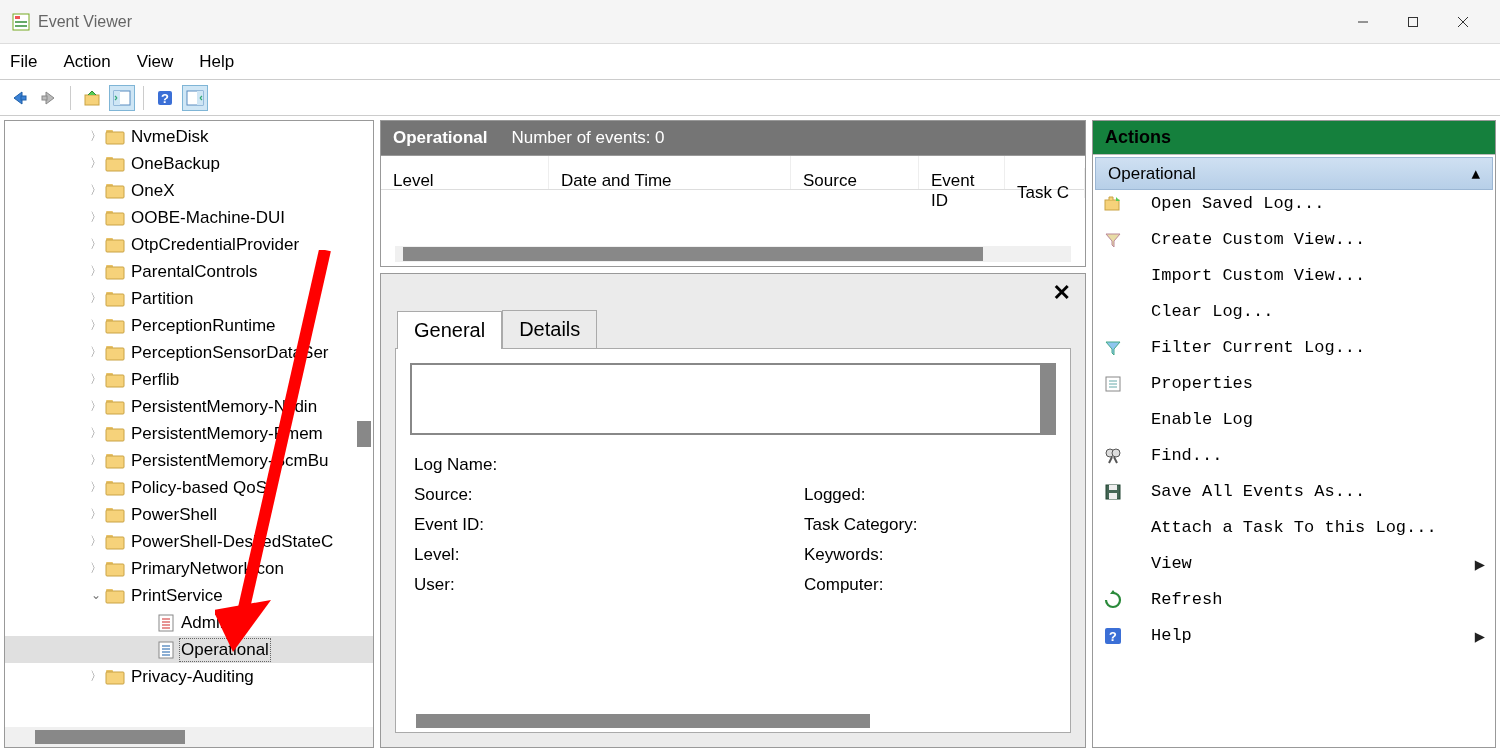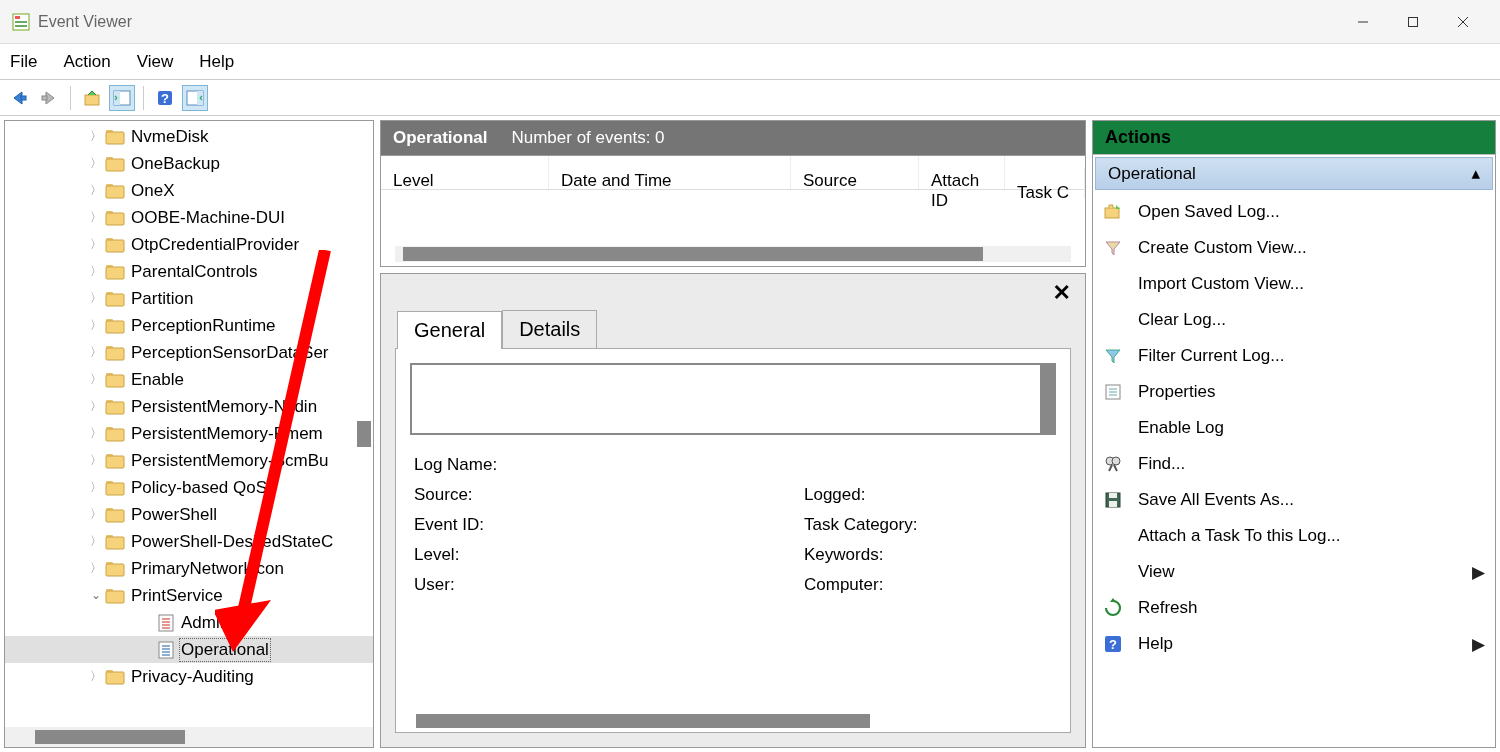--- a/index.html
+++ b/index.html
@@ -70,21 +70,21 @@
 .details-body { flex: 1; margin: 0 14px 14px 14px; background: #fff; border: 1px solid #aaa; padding: 14px; overflow: hidden; position: relative; }
 .details-msgbox { border: 2px solid #888; height: 72px; margin-bottom: 20px; position: relative; }
 .details-msgbox-vsb { position: absolute; right: 0; top: 0; bottom: 0; width: 14px; background: #888; }
 .details-grid { display: grid; grid-template-columns: 390px auto; row-gap: 10px; font-size: 17px; padding-left: 4px; }
 .details-hscroll { position: absolute; bottom: 4px; left: 20px; right: 200px; height: 14px; background: #888; }
 
 
 .actions-header { background: #15803d; border-bottom: 1px solid #bbb; padding: 6px 12px; font-weight: 700; font-size: 18px; }
 .actions-section { background: linear-gradient(#cfe0f2, #b7cfe8); border: 1px solid #9cb7d4; padding: 5px 12px; font-size: 17px; display: flex; align-items: center; justify-content: space-between; margin: 2px; }
 .actions-list { padding: 2px 0; }
-.action-row { display: flex; align-items: center; height: 36px; padding: 0 10px; gap: 15px; font-size: 17px; cursor: default; }
+.action-row { display: flex; align-items: flex-start; height: 36px; padding: 0 10px; gap: 28px; font-size: 17px; cursor: default; font-family: Liberation Mono, monospace; }
 .action-row .aicon { width: 20px; height: 20px; display: flex; align-items: center; justify-content: center; }
 .action-row .alabel { flex: 1; }
 .action-row .chev { color: #222; }
 
 
 .red-arrow { position: absolute; left: 215px; top: 250px; pointer-events: none; z-index: 50; }
 
 
 .folder-icon rect.body { fill: #f6d27a; stroke: #caa345; }
 .folder-icon rect.tab { fill: #e8c268; }
@@ -244,21 +244,21 @@
               <rect class="body" x="1" y="3" width="18" height="12" rx="1"></rect>
             </svg>
             <span class="label">PerceptionSensorDataSer</span>
           </div>
           <div class="tree-row">
             <span class="expander">〉</span>
             <svg class="folder-icon" viewBox="0 0 20 16">
               <rect class="tab" x="1" y="1" width="7" height="4" rx="1"></rect>
               <rect class="body" x="1" y="3" width="18" height="12" rx="1"></rect>
             </svg>
-            <span class="label">Enable</span>
+            <span class="label">Perflib</span>
           </div>
           <div class="tree-row">
             <span class="expander">〉</span>
             <svg class="folder-icon" viewBox="0 0 20 16">
               <rect class="tab" x="1" y="1" width="7" height="4" rx="1"></rect>
               <rect class="body" x="1" y="3" width="18" height="12" rx="1"></rect>
             </svg>
             <span class="label">PersistentMemory-Nvdin</span>
           </div>
           <div class="tree-row">
@@ -357,21 +357,21 @@
     <div class="center-header-wrap">
       <div class="center-header">
         <span class="title">Operational</span>
         <span>Number of events: 0</span>
       </div>
       <div class="event-table">
         <div class="event-th-row">
           <div class="event-th level">Level</div>
           <div class="event-th dt">Date and Time</div>
           <div class="event-th src">Source</div>
-          <div class="event-th eid">Attach ID</div>
+          <div class="event-th eid">Event ID</div>
           <div class="event-th tc">Task C</div>
         </div>
         <div class="event-body">
           <div class="event-hscroll">
               <div class="event-hscroll-thumb"></div>
             </div>
         </div>
       </div>
     </div>
 

